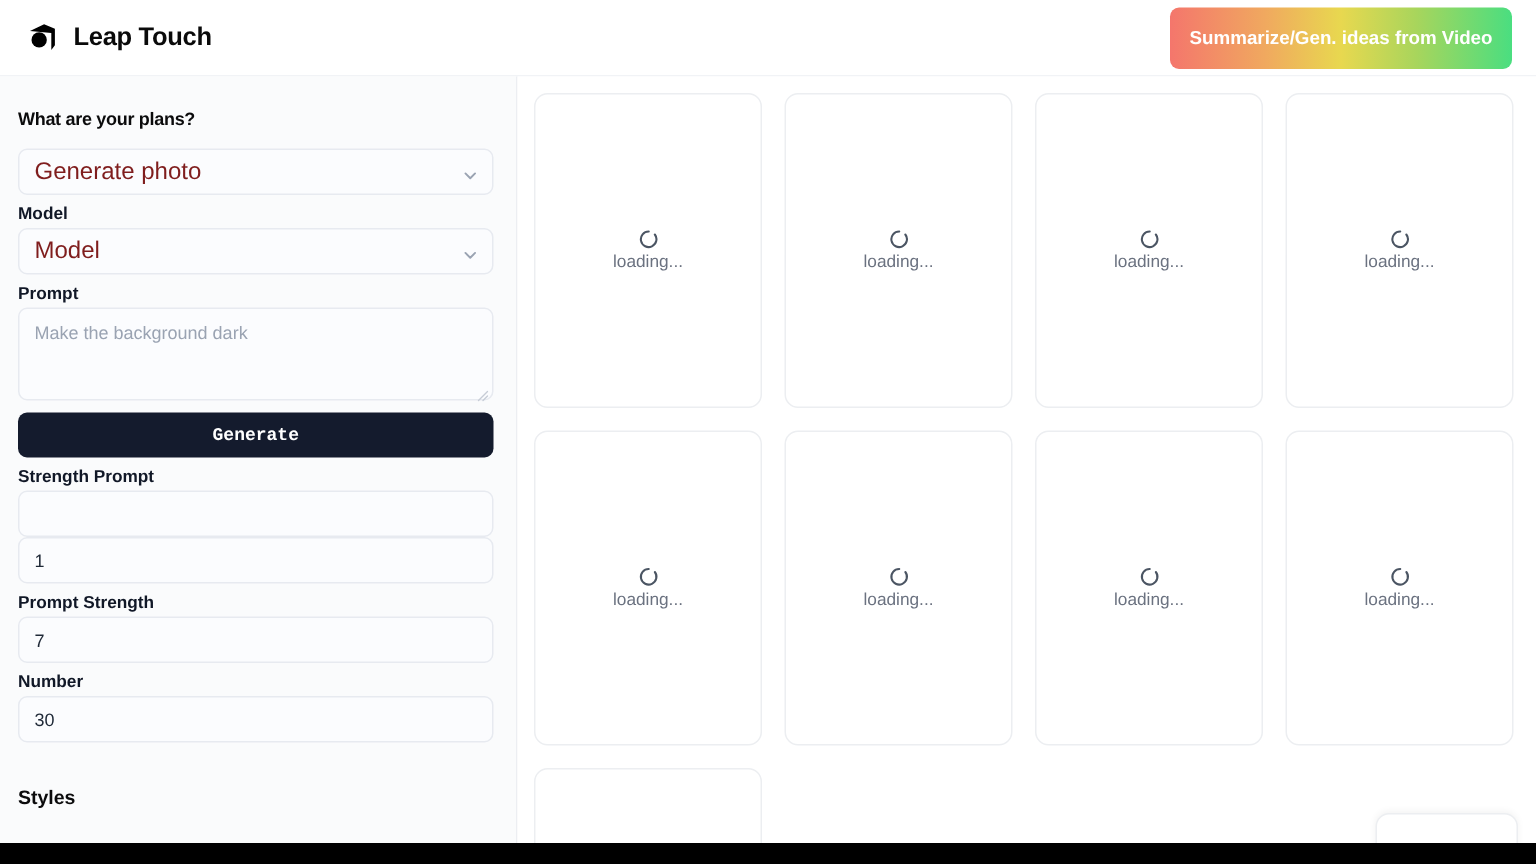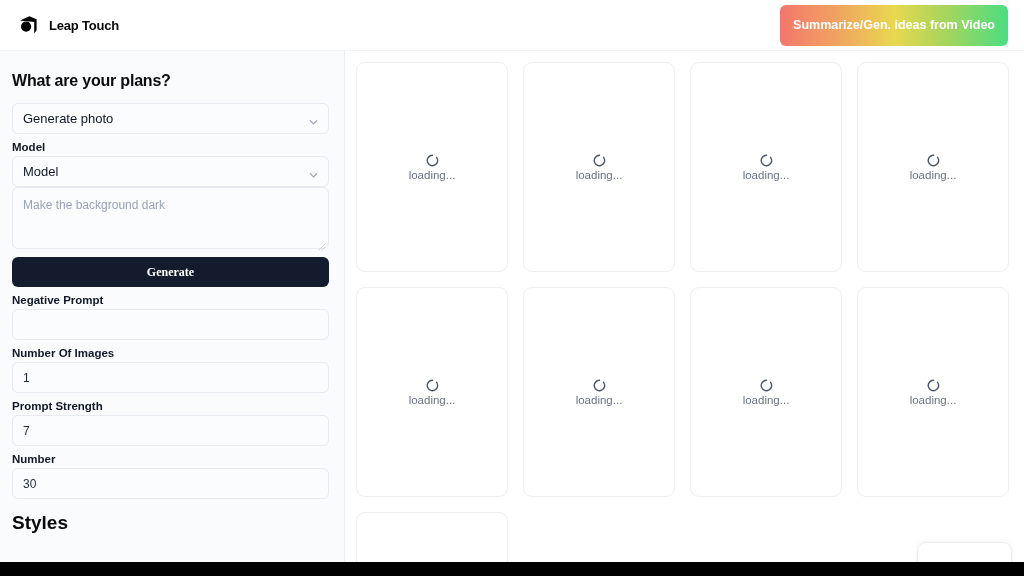--- a/index.html
+++ b/index.html
@@ -35,21 +35,21 @@
   .brand {
     display: flex;
     align-items: center;
     gap: 9px;
   }
   .brand-logo {
     width: 24px; height: 24px;
     display: block;
   }
   .brand-name {
-    font-size: 13px;
+    font-size: 17px;
     font-weight: bold;
     color: #0a0a0a;
     letter-spacing: -0.2px;
   }
   .header-actions {
     display: flex;
     align-items: center;
     gap: 10px;
   }
   .btn-gradient {
@@ -90,21 +90,21 @@
     position: absolute;
     top: 51px; left: 0;
     width: 345px;
     height: 511px;
     background: #fafbfc;
     border-right: 1px solid #eceef2;
     padding: 12px 14px 0 12px;
     overflow: hidden;
   }
   .panel-title {
-    font-size: 16px;
+    font-size: 12px;
     font-weight: bold;
     color: #0b0b0c;
     margin: 9px 0 13px 0;
     letter-spacing: -0.2px;
   }
   .field-label {
     font-size: 11.5px;
     font-weight: bold;
     color: #111827;
     margin: 7px 0 3px 0;
@@ -116,22 +116,22 @@
     height: 31px;
     background: #fbfcfe;
     border: 1px solid #e7eaf0;
     border-radius: 6px;
     display: flex;
     align-items: center;
     padding: 0 10px;
     cursor: pointer;
   }
   .select-box .sel-value {
-    font-size: 13px;
-    color: #0f172a;
+    font-size: 16px;
+    color: #7f1d1d;
   }
   .chev {
     position: absolute;
     right: 9px;
     top: 50%;
     transform: translateY(-50%);
     width: 11px; height: 11px;
     display: block;
   }
   .textarea-box {
@@ -170,32 +170,32 @@
   }
   .btn-generate {
     width: 317px;
     height: 30px;
     background: #141b2d;
     color: #ffffff;
     border: none;
     border-radius: 6px;
     font-size: 12px;
     font-weight: bold;
-    font-family: Liberation Serif, serif;
+    font-family: Liberation Mono, monospace;
     cursor: pointer;
     margin: 8px 0 0 0;
     display: flex;
     align-items: center;
     justify-content: center;
   }
   .section-title {
-    font-size: 19px;
+    font-size: 13px;
     font-weight: bold;
     color: #0b0b0c;
-    margin: 13px 0 0 0;
+    margin: 29px 0 0 0;
   }
 
   
   .main {
     position: absolute;
     top: 51px; left: 345px;
     width: 679px;
     height: 511px;
     background: #ffffff;
     padding: 11px 12px 0 11px;
@@ -293,37 +293,37 @@
     <label class="field-label">Model</label>
     <div class="select-box">
       <span class="sel-value">Model</span>
       <span class="chev">
         <svg width="11" height="11" viewBox="0 0 12 12" xmlns="http://www.w3.org/2000/svg">
           <path d="M2.5 4.5 L6 8 L9.5 4.5" fill="none" stroke="#9aa3b2" stroke-width="1.4" stroke-linecap="round" stroke-linejoin="round"></path>
         </svg>
       </span>
     </div>
 
+    <label class="field-label">Prompt</label>
     <div class="textarea-box">
       <span class="ta-placeholder">Make the background dark</span>
       <span class="resize-grip">
         <svg width="9" height="9" viewBox="0 0 9 9" xmlns="http://www.w3.org/2000/svg">
           <path d="M8 2 L2 8 M8 5 L5 8" stroke="#c6ccd6" stroke-width="0.9" stroke-linecap="round"></path>
         </svg>
       </span>
     </div>
 
     <button class="btn-generate">Generate</button>
 
-    <label class="field-label">Negative Prompt</label>
+    <label class="field-label">Strength Prompt</label>
     <div class="input-box">
       <span class="inp-value"></span>
     </div>
 
-    <label class="field-label">Number Of Images</label>
     <div class="input-box">
       <span class="inp-value">1</span>
     </div>
 
     <label class="field-label">Prompt Strength</label>
     <div class="input-box">
       <span class="inp-value">7</span>
     </div>
 
     <label class="field-label">Number</label>

